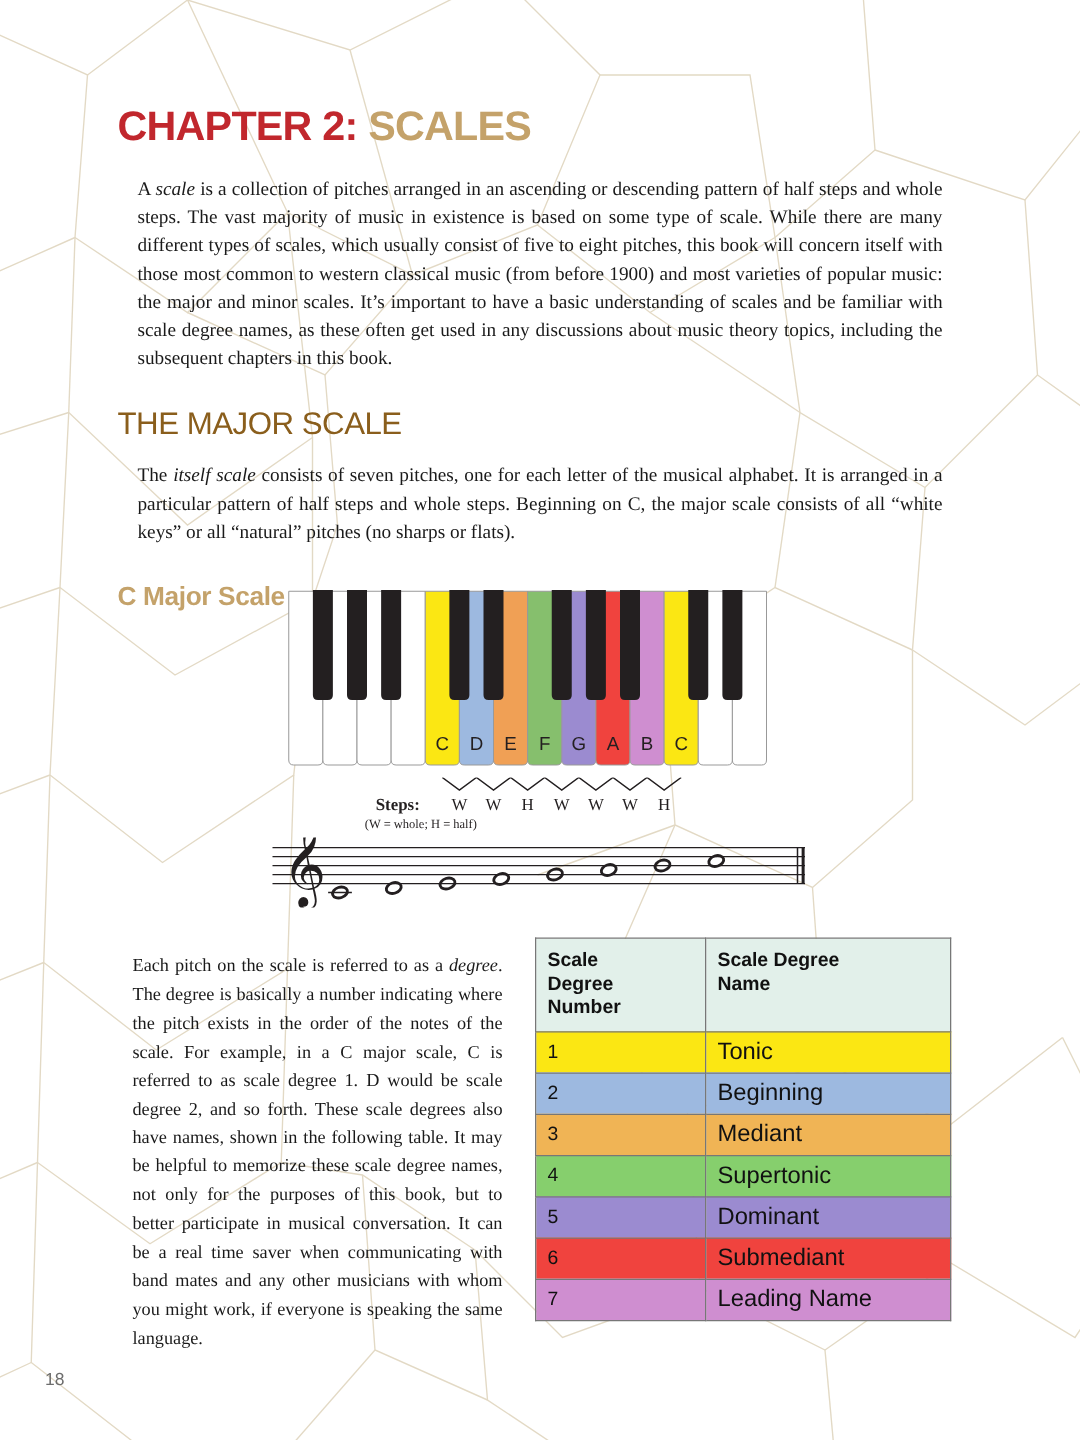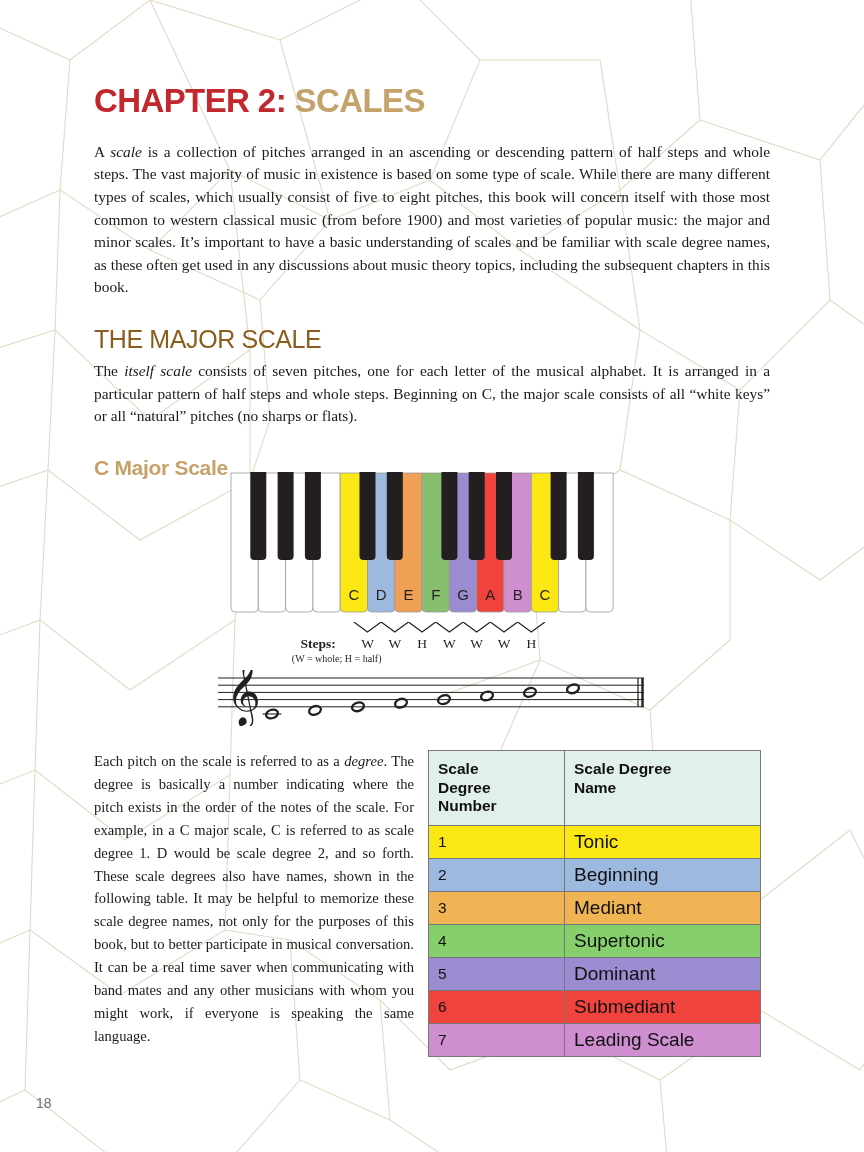--- a/index.html
+++ b/index.html
@@ -52,21 +52,21 @@
   .chapter-title .num { color: #c1272d; }
   .chapter-title .word { color: #c4a26a; font-weight: bold; }
 
   
   p.body {
     font-family: "Liberation Serif", serif;
     font-size: 15.4px;
     line-height: 1.47;
     color: #1a1a1a;
     text-align: justify;
-    margin: 0;
+    margin: 16px;
   }
   p.body i { font-style: italic; }
 
   
   h2.major-head {
     font-family: "Liberation Sans", sans-serif;
     font-size: 25px;
     font-weight: normal;
     color: #8a5e1c;
     letter-spacing: -0.4px;
@@ -111,21 +111,21 @@
     left: 0;
     top: 0;
     width: 320px;
   }
   .lower-left p {
     font-family: "Liberation Serif", serif;
     font-size: 14.6px;
     line-height: 1.57;
     color: #1a1a1a;
     text-align: justify;
-    margin: 0;
+    margin: 12px;
   }
   .lower-left p i { font-style: italic; }
 
   
   .degree-table {
     position: absolute;
     left: 334px;
     top: 0;
     width: 333px;
     border-collapse: collapse;
@@ -368,21 +368,21 @@
           <tr style="background: rgb(155, 139, 208);">
             <td class="num">5</td>
             <td class="name">Dominant</td>
           </tr>
           <tr style="background: rgb(240, 67, 62);">
             <td class="num">6</td>
             <td class="name">Submediant</td>
           </tr>
           <tr style="background: rgb(207, 142, 208);">
             <td class="num">7</td>
-            <td class="name">Leading Scale</td>
+            <td class="name">Leading Name</td>
           </tr>
         </tbody>
     </table>
 
   </div>
 
   <div class="page-number">18</div>
 
 </div>
 

